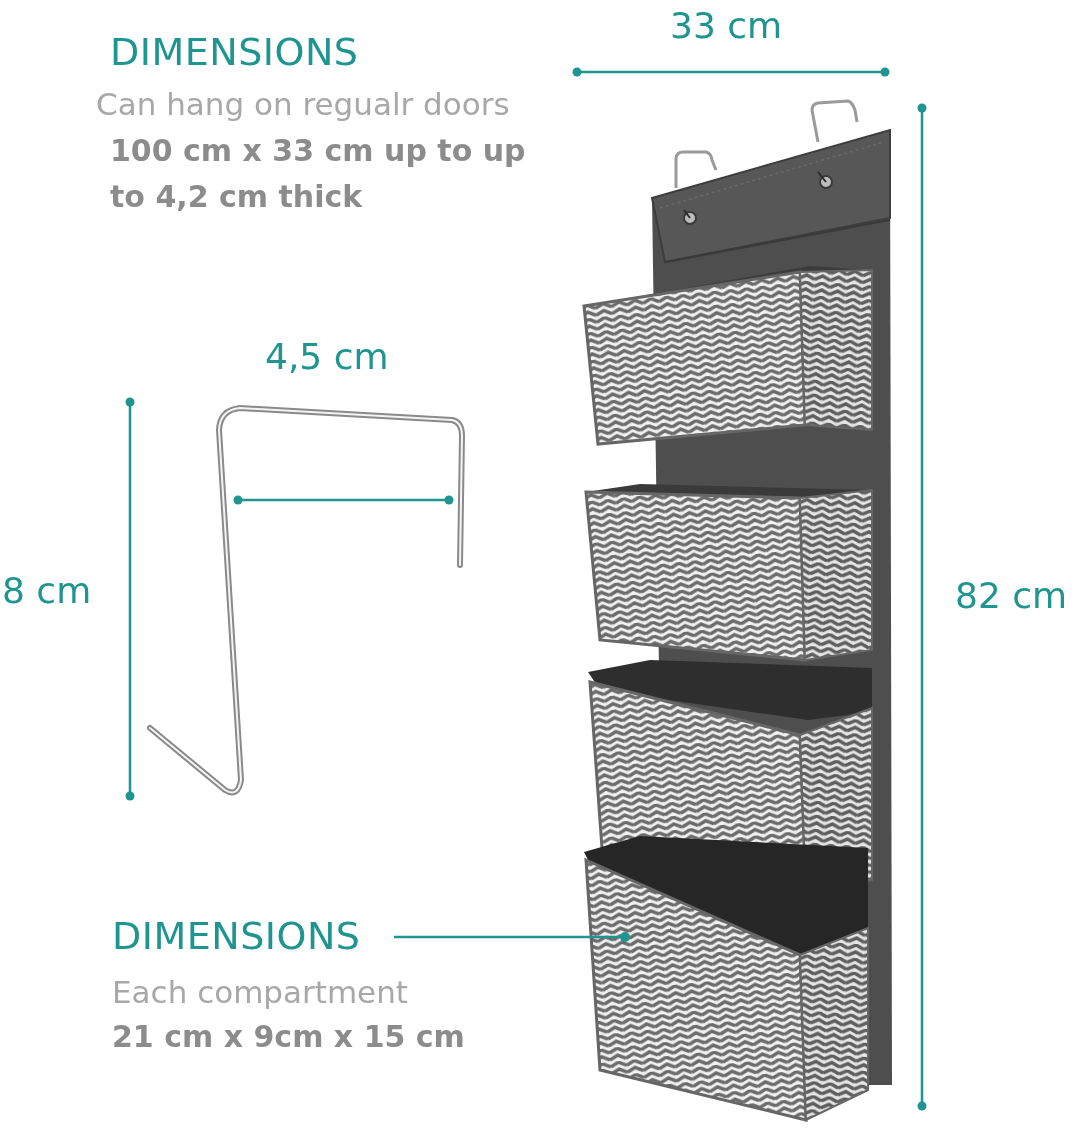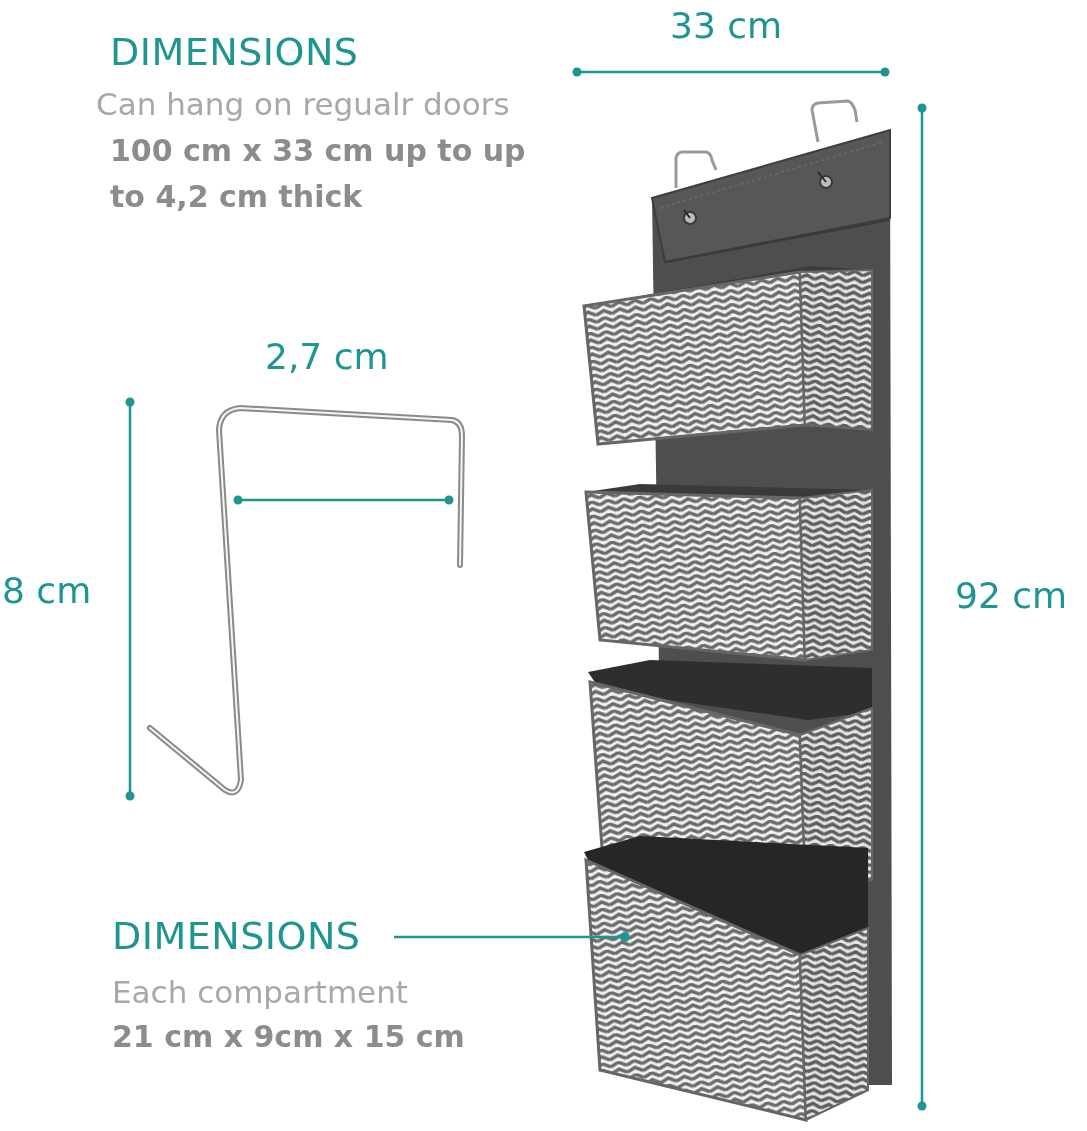--- a/index.html
+++ b/index.html
@@ -105,20 +105,20 @@
     <circle cx="625" cy="937" r="5" fill="#1f9591"></circle>
   </g>
 </svg>
 
 <div class="abs heading" style="left:110px; top:30px;">DIMENSIONS</div>
 <div class="abs light-grey" style="left:96px; top:86px;">Can hang on regualr doors</div>
 <div class="abs bold-grey" style="left:110px; top:128px;">100 cm x 33 cm up to up</div>
 <div class="abs bold-grey" style="left:110px; top:174px;">to 4,2 cm thick</div>
 
 <div class="abs dim-label" style="left:670px; top:5px;">33 cm</div>
-<div class="abs dim-label" style="left:955px; top:575px;">92 cm</div>
+<div class="abs dim-label" style="left:955px; top:575px;">82 cm</div>
 
-<div class="abs dim-label" style="left:265px; top:336px;">2,7 cm</div>
+<div class="abs dim-label" style="left:265px; top:336px;">4,5 cm</div>
 <div class="abs dim-label" style="left:2px; top:570px;text-align:center;">8 cm</div>
 
 <div class="abs heading" style="left:112px; top:914px;">DIMENSIONS</div>
 <div class="abs light-grey" style="left:112px; top:974px;">Each compartment</div>
 <div class="abs bold-grey" style="left:112px; top:1014px;">21 cm x 9cm x 15 cm</div>
 
 </body></html>

